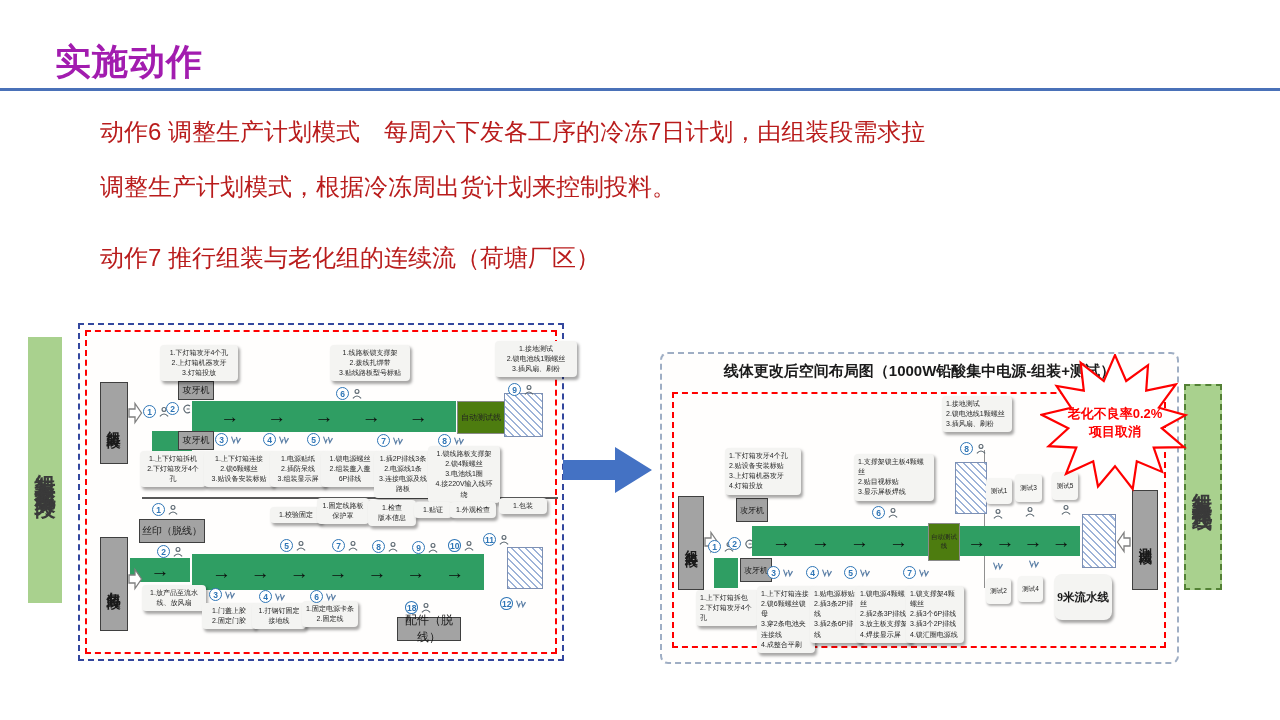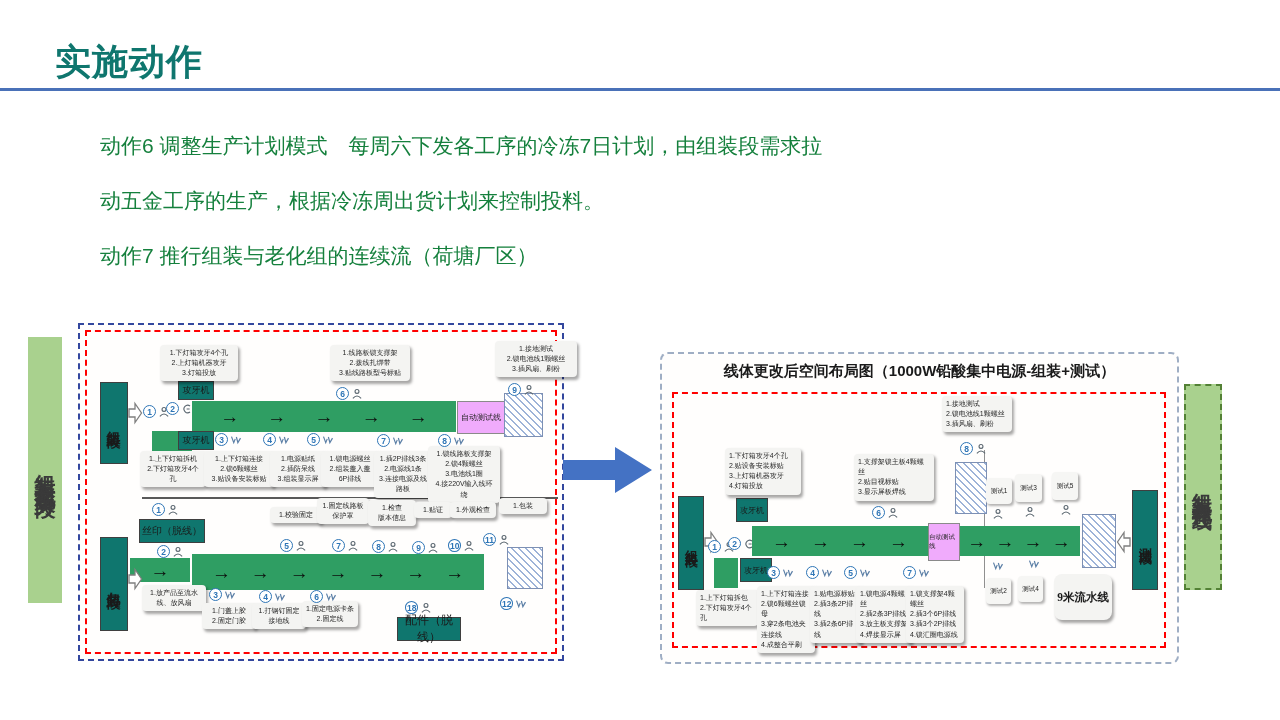--- a/index.html
+++ b/index.html
@@ -1,43 +1,43 @@
 <!DOCTYPE html>
 <html><head>
 <meta charset="utf-8">
 <style>
   html,body{margin:0;padding:0;}
   body{width:1280px;height:720px;background:#ffffff;font-family:"Liberation Sans","DejaVu Sans",sans-serif;overflow:hidden;position:relative;}
   .abs{position:absolute;}
-  .page-title{position:absolute;left:55px;top:38px;font-size:36px;font-weight:700;color:#0f766e;letter-spacing:1px;}
+  .page-title{position:absolute;left:55px;top:38px;font-size:36px;font-weight:700;color:#a21caf;letter-spacing:1px;}
   .title-rule{position:absolute;left:0;top:88px;width:1280px;height:3px;background:#4a71b8;}
-  .body-line{position:absolute;left:100px;font-size:21px;color:#15803d;white-space:nowrap;margin-top:16px;}
+  .body-line{position:absolute;left:100px;font-size:24px;color:#b91c1c;white-space:nowrap;}
   .side-label{position:absolute;background:#a9d18e;color:#3a3a3a;font-weight:700;font-size:21px;writing-mode:vertical-rl;text-orientation:upright;display:flex;align-items:center;justify-content:center;letter-spacing:3px;}
   .diagram{position:absolute;background:#fffefd;}
   .ld-outer{left:78px;top:323px;width:482px;height:334px;border:2px dashed #33479e;}
   .ld-inner{position:absolute;left:5px;top:5px;right:5px;bottom:5px;border:2px dashed #ff0000;}
   .rd-outer{left:660px;top:352px;width:515px;height:308px;border:2px dashed #9fae c4;border:2px dashed #9faec4;border-radius:8px;}
   .rd-inner{position:absolute;left:10px;top:38px;width:490px;height:252px;border:2px dashed #ff0000;}
   .rd-title{position:absolute;left:0;top:8px;width:100%;text-align:center;font-size:15px;font-weight:700;color:#1a1a1a;}
   .lbl{position:absolute;background:#f4f4f2;border-radius:4px;box-shadow:2px 2.5px 3px rgba(0,0,0,.35);font-size:7px;line-height:1.45;padding:3px 4px;text-align:left;white-space:pre-line;color:#262626;z-index:3;}
   .lbl.c{text-align:center;}
-  .wbox{position:absolute;background:#0f766e;border:1.4px solid #3f3f3f;display:flex;align-items:center;justify-content:center;text-align:center;font-size:9px;color:#1a1a1a;z-index:2;}
+  .wbox{position:absolute;background:#a3a3a3;border:1.4px solid #3f3f3f;display:flex;align-items:center;justify-content:center;text-align:center;font-size:9px;color:#1a1a1a;z-index:2;}
   .vtext{writing-mode:vertical-rl;text-orientation:upright;letter-spacing:2px;}
   .bar{position:absolute;background:#2f9e63;display:flex;align-items:center;justify-content:space-evenly;z-index:1;}
   .bar i{font-style:normal;font-weight:700;color:#0c0c0c;font-size:19px;line-height:1;}
   .bar i::before{content:"\2192";}
   .gblock{position:absolute;background:#2f9e63;}
   .hatch{position:absolute;border:1px solid #7d90b4;background:repeating-linear-gradient(45deg,#9db3d8 0 1.6px,#ffffff 1.6px 5px);z-index:2;}
   .st{position:absolute;display:flex;align-items:center;gap:2px;z-index:4;}
   .num{min-width:13px;height:13px;padding:0 1px;border:1.3px solid #2e75b6;border-radius:50%;color:#2e75b6;font-size:8.5px;font-weight:700;display:flex;align-items:center;justify-content:center;background:#fff;box-sizing:border-box;}
   .ic{width:12px;height:12px;}
   .chev{position:absolute;width:16px;height:24px;z-index:2;}
   .divider{position:absolute;background:#595959;}
   .testbox{position:absolute;background:#f6f6f4;border-radius:4px;box-shadow:1.5px 2px 2.5px rgba(0,0,0,.3);font-size:6.5px;color:#222;display:flex;align-items:center;justify-content:center;z-index:3;}
-  .autotest{position:absolute;background:#f0abfc;border:1px solid #8a8a8a;display:flex;align-items:center;justify-content:center;font-size:8px;color:#222;z-index:2;}
+  .autotest{position:absolute;background:#4d7c0f;border:1px solid #8a8a8a;display:flex;align-items:center;justify-content:center;font-size:8px;color:#222;text-align:center;z-index:2;}
   .burst-wrap{position:absolute;left:378px;top:0px;width:150px;height:138px;z-index:6;}
   .burst-text{position:absolute;left:0;top:0;width:100%;height:100%;display:flex;flex-direction:column;align-items:center;justify-content:center;color:#ff0000;font-weight:700;font-size:13px;line-height:1.35;text-align:center;}
   .blue-arrow{position:absolute;left:563px;top:446px;width:90px;height:48px;}
   .line9{position:absolute;background:#f4f4f2;border-radius:8px;box-shadow:2px 3px 3px rgba(0,0,0,.35);display:flex;align-items:center;justify-content:center;font-weight:700;font-size:11.5px;color:#1a1a1a;z-index:3;}
   .vdiv{position:absolute;width:1px;background:#909090;z-index:0;}
 </style>
 </head>
 <body>
 
 <svg width="0" height="0" style="position:absolute">
@@ -53,22 +53,22 @@
   </symbol>
   <symbol id="i-chev-r" viewBox="0 0 16 24">
     <polygon points="2,8 8,8 8,2.5 14.5,12 8,21.5 8,16 2,16" fill="#ffffff" stroke="#7f7f7f" stroke-width="1.3"></polygon>
   </symbol>
 </svg>
 
 <div class="page-title">实施动作</div>
 <div class="title-rule"></div>
 
 <div class="body-line" style="top:116px;">动作6 调整生产计划模式　每周六下发各工序的冷冻7日计划，由组装段需求拉</div>
-<div class="body-line" style="top:171px;">动五金工序的生产，根据冷冻周出货计划来控制投料。</div>
-<div class="body-line" style="top:226px;">动作7 推行组装与老化组的连续流（荷塘厂区）</div>
+<div class="body-line" style="top:171px;">调整生产计划模式，根据冷冻周出货计划来控制投料。</div>
+<div class="body-line" style="top:242px;">动作7 推行组装与老化组的连续流（荷塘厂区）</div>
 
 <div class="side-label" style="left:28px;top:337px;width:34px;height:266px;">组装与老化包装分段</div>
 <div class="side-label" style="left:1184px;top:384px;width:34px;height:202px;border:2px dashed #538135;font-size:20px;">组装与老化连线</div>
 
 <div class="diagram ld-outer">
   <div class="ld-inner"></div>
 
   <div class="wbox vtext" style="left:20px;top:57px;width:26px;height:80px;font-size:14px;font-weight:700;">组装段</div>
   <svg class="chev" style="left:47px;top:76px;">
       <use href="#i-chev-r"></use>
@@ -303,20 +303,29 @@
 
 <svg class="blue-arrow" viewBox="0 0 90 48">
   <polygon points="0,14 52,14 52,1 89,24 52,47 52,34 0,34" fill="#4472c4"></polygon>
 </svg>
 
 <div class="diagram rd-outer">
   <div class="rd-title">线体更改后空间布局图（1000W铅酸集中电源-组装+测试）</div>
   <div class="rd-inner"></div>
   <div class="vdiv" style="left:322px;top:96px;height:138px;"></div>
 
+  <div class="burst-wrap">
+    <svg viewBox="0 0 150 138" style="width:100%;height:100%;">
+      <polygon id="burstpoly" fill="#ffffff" stroke="#ff0000" stroke-width="2.2" points="75.0,1.1 86.2,27.0 108.0,11.2 106.2,36.6 135.8,30.4 118.9,53.7 145.5,61.1 121.7,74.2 144.0,93.1 113.7,93.6 122.1,117.9 96.8,107.3 92.7,135.0 75.0,112.2 58.0,132.4 53.2,107.3 26.0,119.8 36.3,93.6 8.6,92.2 28.3,74.2 1.7,60.8 31.1,53.7 16.6,31.9 43.8,36.6 40.7,8.8 63.8,27.0"></polygon>
+    </svg>
+    <div class="burst-text">
+      <span>老化不良率0.2%</span>
+      <span>项目取消</span>
+    </div>
+  </div>
 
   <div class="wbox vtext" style="left:16px;top:142px;width:24px;height:92px;font-size:13px;font-weight:700;">组装段</div>
   <svg class="chev" style="left:41px;top:176px;">
       <use href="#i-chev-r"></use>
     </svg>
 
   <div class="lbl" style="left:63px;top:94px;width:68px;">1.下灯箱攻牙4个孔
 2.贴设备安装标贴
 3.上灯箱机器攻牙
 4.灯箱投放</div>

